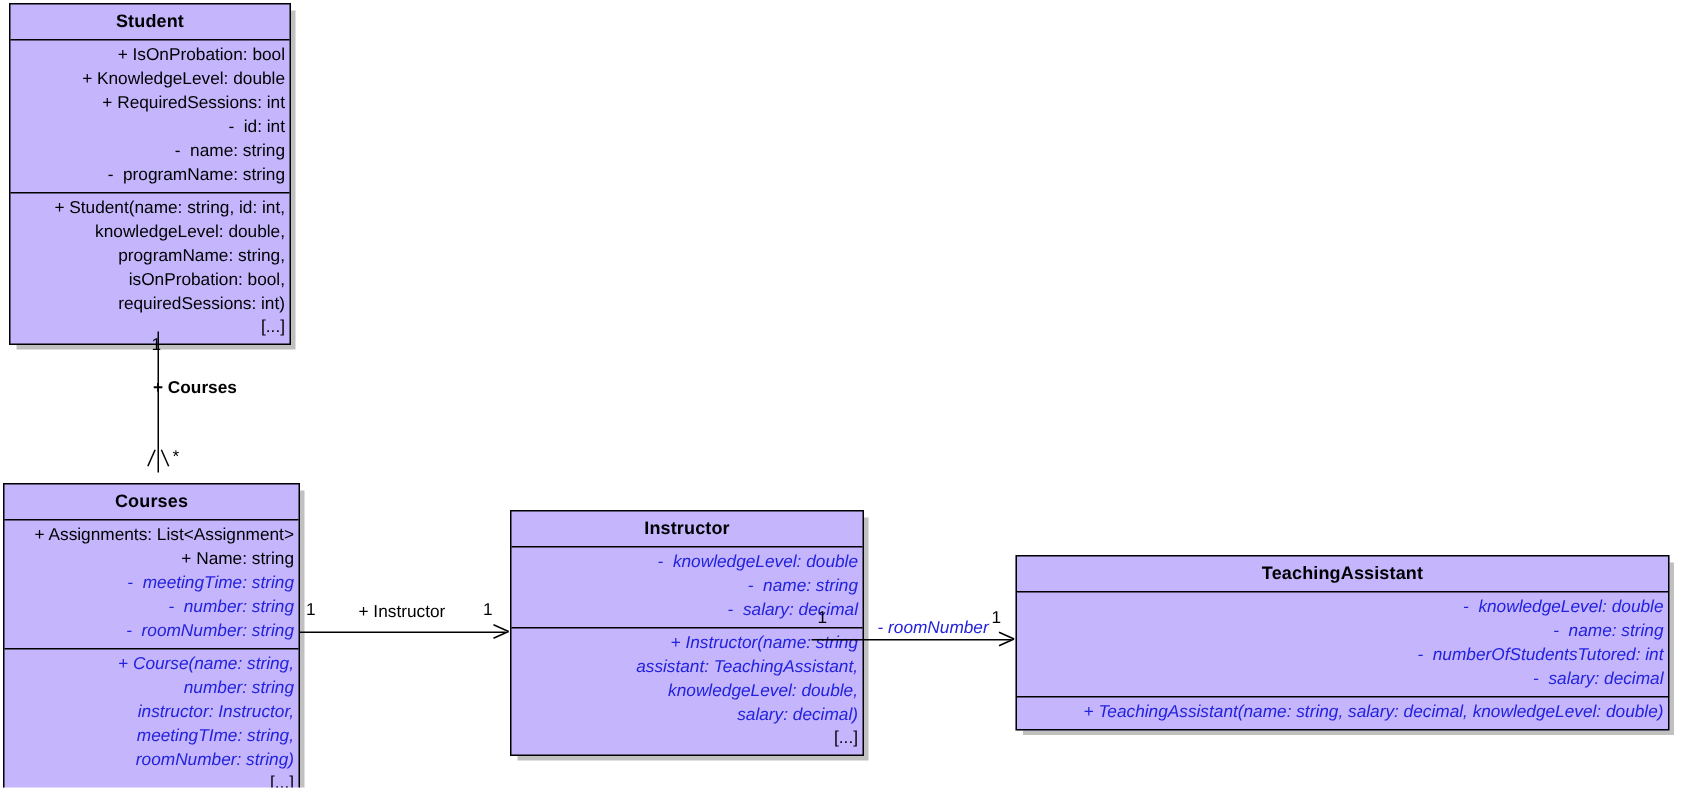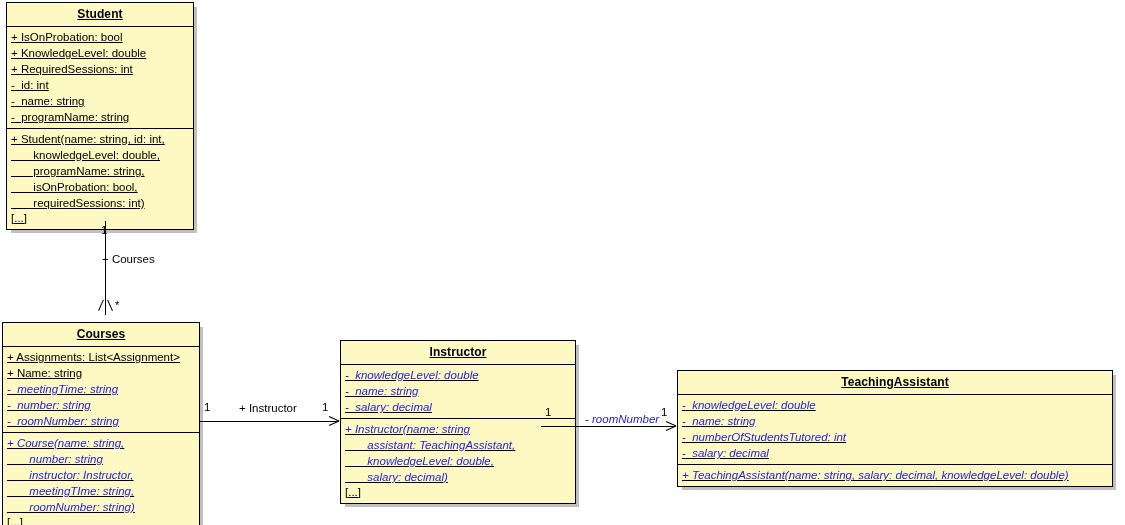--- a/index.html
+++ b/index.html
@@ -14,24 +14,23 @@
     overflow: hidden;
     font-family: "Liberation Sans", sans-serif;
     font-size: 11.5px;
     color: #000000;
   }
 
   
   .uml-class {
     position: absolute;
     box-sizing: border-box;
-    background: #fef9c3;
+    background: #c4b5fd;
     border: 1px solid #000000;
     box-shadow: 4px 4px 0 -1px #c0c0c0;
-    text-decoration: underline;
   }
   .uml-title {
     text-align: center;
     font-weight: bold;
     font-size: 12px;
     padding: 4px 2px 5px 2px;
     border-bottom: 1px solid #000000;
     color: #000000;
     letter-spacing: 0.1px;
   }
@@ -40,20 +39,21 @@
   }
   .uml-section + .uml-section {
     border-top: 1px solid #000000;
   }
   .uml-row {
     white-space: pre;
     line-height: 16px;
     padding: 0 3px 0 4px;
     font-size: 11.5px;
     color: #000000;
+    text-align: right;
   }
   .uml-row.abstract {
     color: #2222dd;
     font-style: italic;
   }
   .uml-row.more {
     line-height: 15px;
   }
 
   
@@ -187,21 +187,21 @@
     <div class="uml-row abstract">-  salary: decimal</div>
   </div>
   <div class="uml-section">
     <div class="uml-row abstract">+ TeachingAssistant(name: string, salary: decimal, knowledgeLevel: double)</div>
   </div>
 </div>
 
 <div class="edge-v" style="left:105px; top:221px; height:94px;"></div>
 <div class="arrow-down" style="left:105px; top:322px;"></div>
 <div class="mult" style="left:101px; top:224px;">1</div>
-<div class="edge-label" style="left:102px; top:253px;">+ Courses</div>
+<div class="edge-label" style="left:102px; top:253px;font-weight:bold;">+ Courses</div>
 <div class="mult" style="left:115px; top:299px;">*</div>
 
 <div class="edge-h" style="left:200px; top:421px; width:137px;"></div>
 <div class="arrow-right" style="left:340px; top:416px;"></div>
 <div class="mult" style="left:204px; top:401px;">1</div>
 <div class="edge-label" style="left:239px; top:402px;">+ Instructor</div>
 <div class="mult" style="left:322px; top:401px;">1</div>
 
 <div class="edge-h" style="left:541px; top:426px; width:133px;"></div>
 <div class="arrow-right" style="left:677px; top:421px;"></div>

